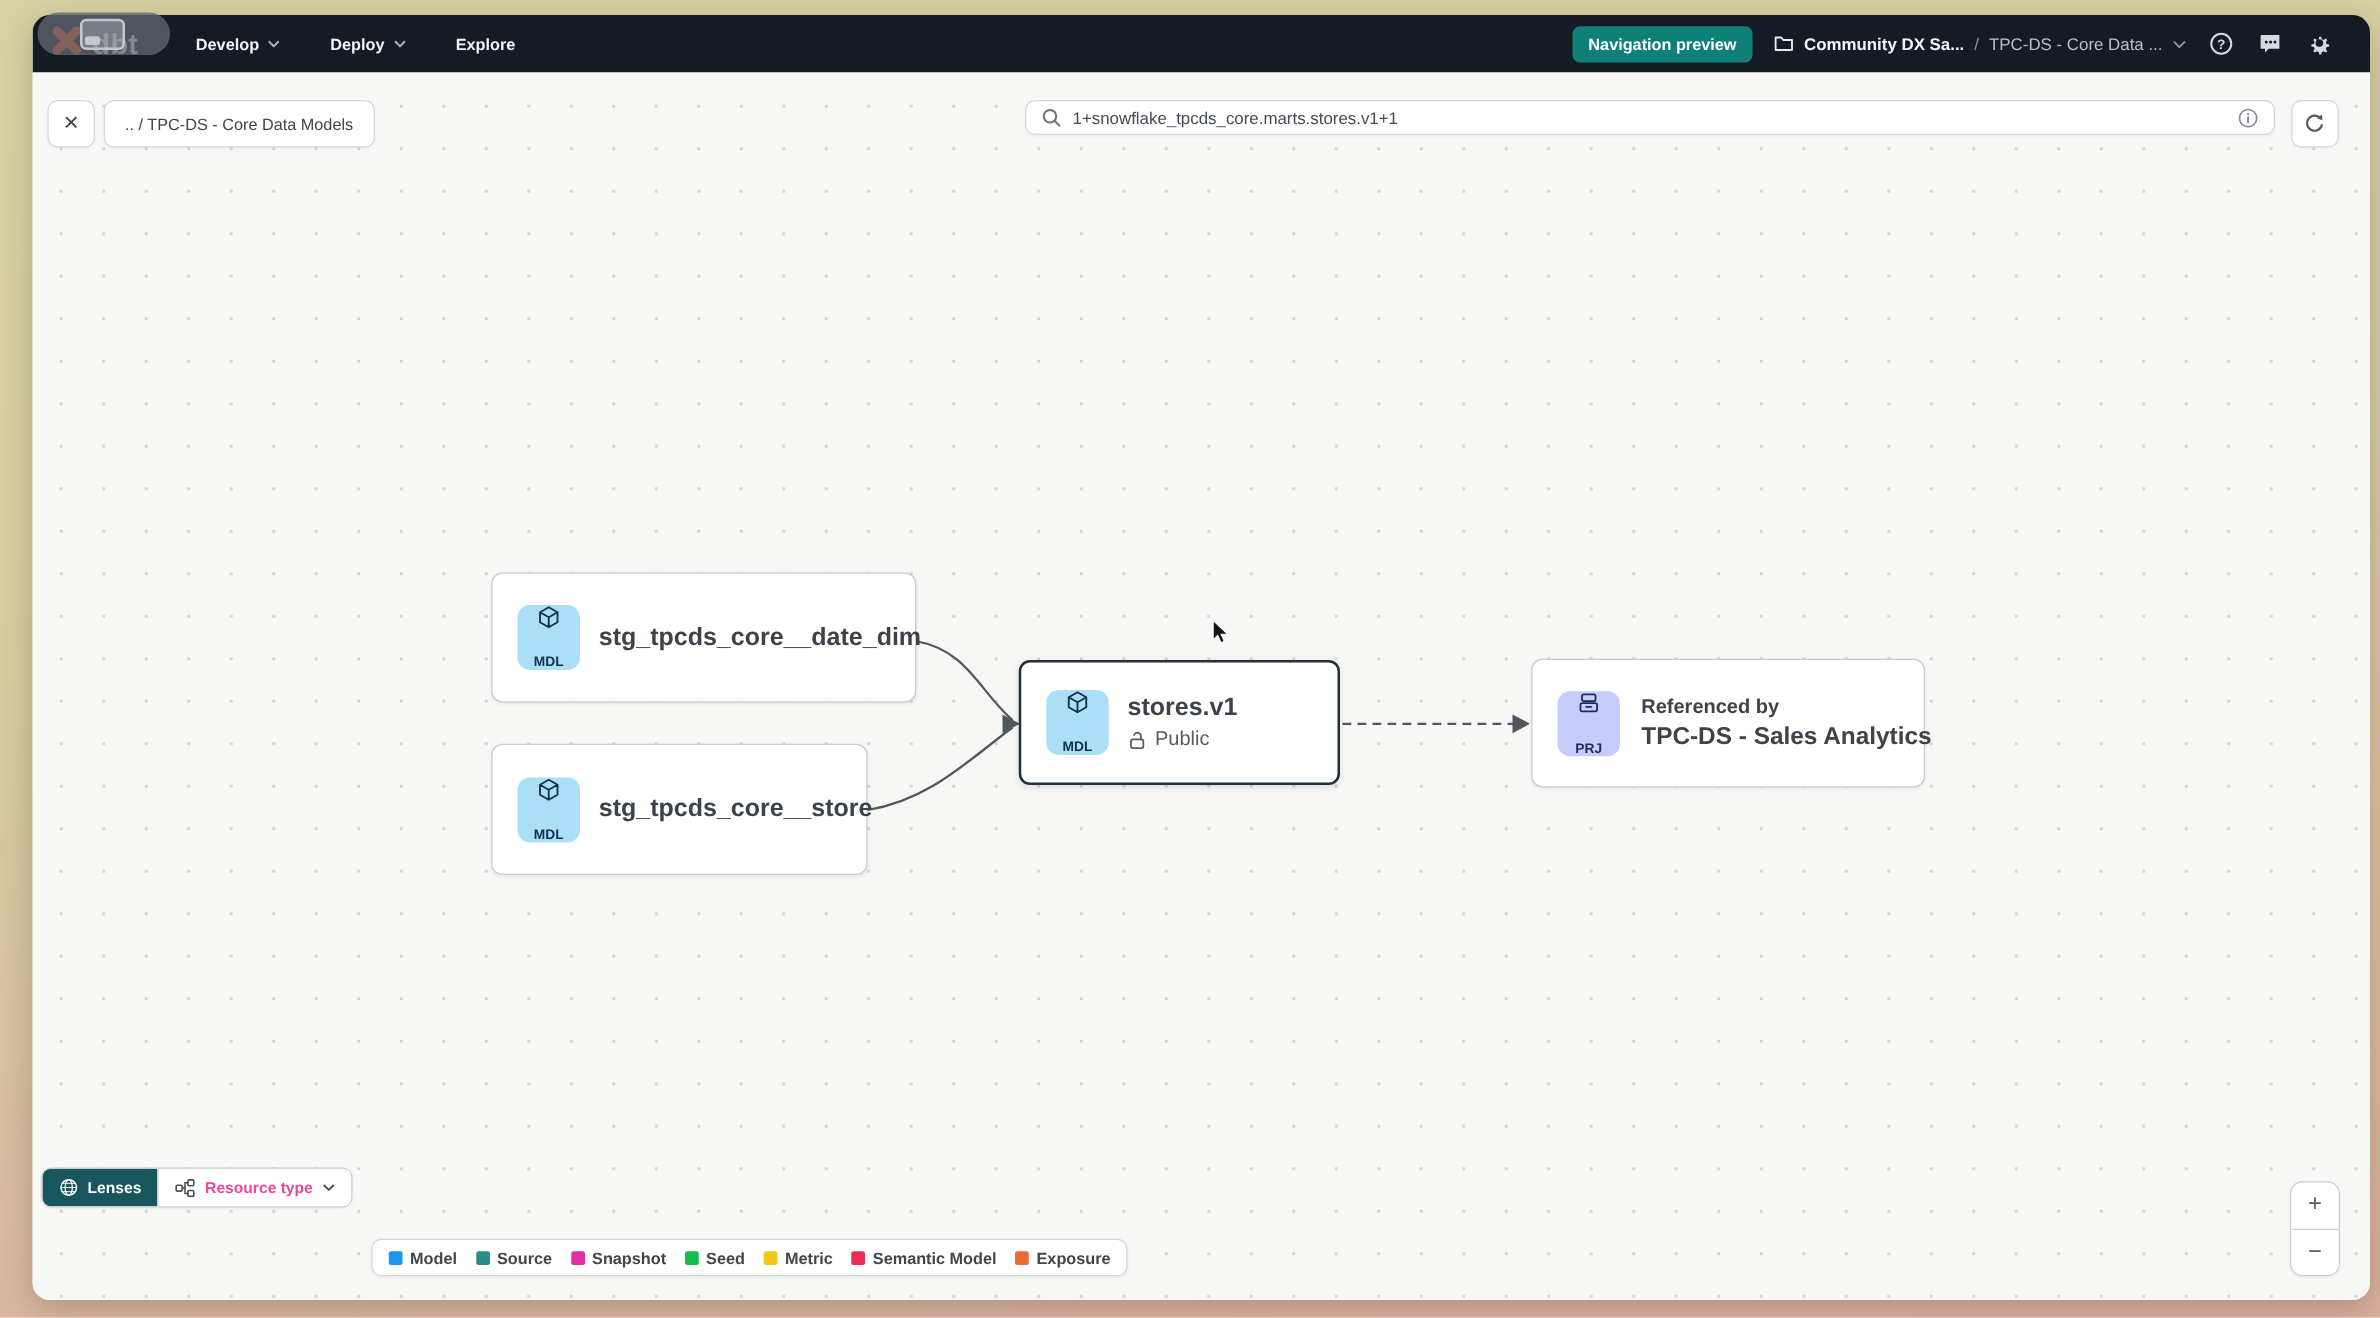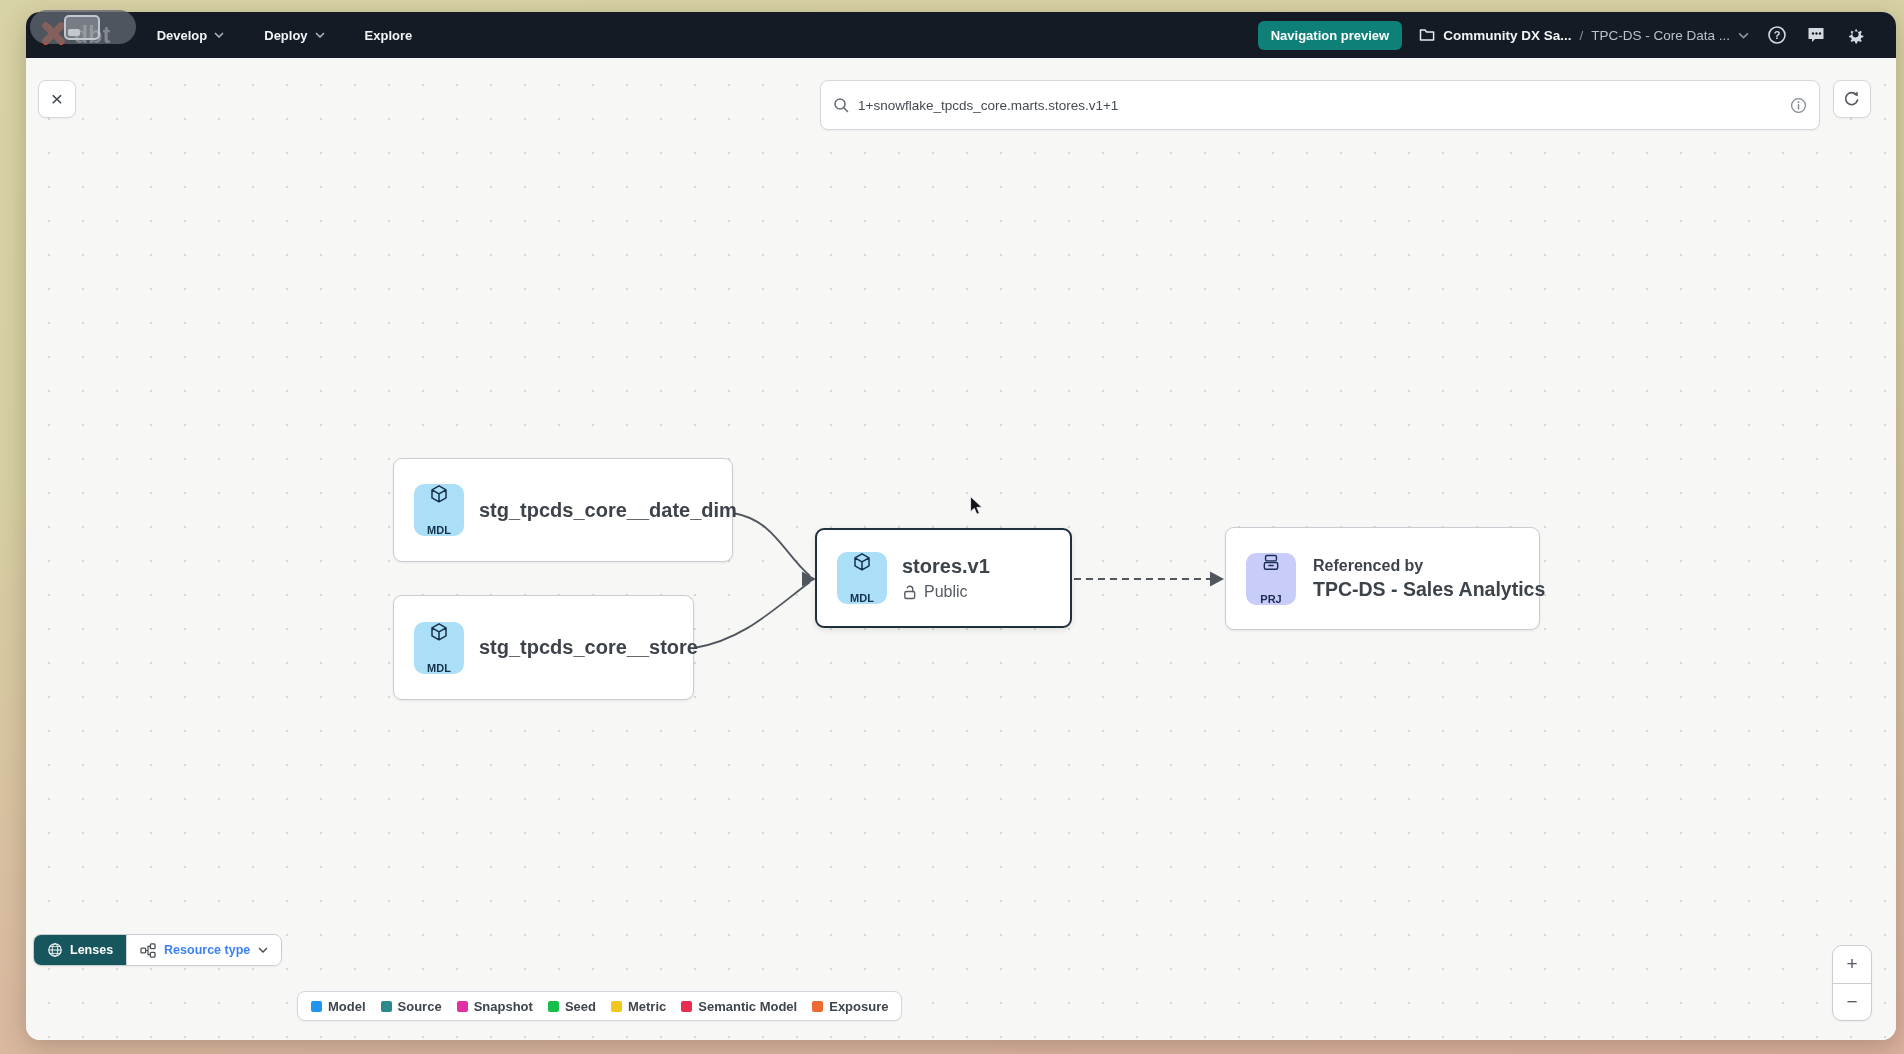--- a/index.html
+++ b/index.html
@@ -48,21 +48,21 @@
     box-shadow:0 1px 2px rgba(0,0,0,.04);
   }
   .close-btn { left:12px; top:22px; font-size:21px; color:#3f454c; }
   .path-chip {
     position:absolute; left:57px; top:22px; height:38px; padding:0 16px;
     background:#fff; border:1px solid #d3d6da; border-radius:8px;
     display:flex; align-items:center; font-size:13px; color:#3f454c;
     box-shadow:0 1px 2px rgba(0,0,0,.04); cursor:pointer; white-space:nowrap;
   }
   .search-box {
-    position:absolute; left:794px; top:22px; width:1000px; height:50px;
+    position:absolute; left:794px; top:22px; width:1000px; height:28px;
     background:#fff; border:1px solid #d3d6da; border-radius:8px;
     display:flex; align-items:center; padding:0 12px; gap:9px;
     box-shadow:0 1px 2px rgba(0,0,0,.04);
   }
   .search-box input {
     flex:1; border:none; outline:none; font-size:13.5px; color:#454b52;
     font-family:"Liberation Sans", sans-serif; background:transparent;
   }
   .refresh-btn { left:1807px; top:22px; }
   
@@ -88,21 +88,21 @@
   .lens-control {
     position:absolute; left:7px; top:876px; height:32px; display:flex;
     border-radius:8px; overflow:hidden; border:1px solid #c9cdd2;
     box-shadow:0 1px 2px rgba(0,0,0,.05); cursor:pointer;
   }
   .lens-seg {
     background:#17565c; color:#fff; display:flex; align-items:center;
     gap:7px; padding:0 13px; font-size:12.5px; font-weight:700;
   }
   .rt-seg {
-    background:#fff; color:#3b82f6; display:flex; align-items:center;
+    background:#fff; color:#ec4899; display:flex; align-items:center;
     gap:8px; padding:0 13px; font-size:12.5px; font-weight:700; border-left:1px solid #d3d6da;
   }
   .legend {
     position:absolute; left:271px; top:933px; height:30px; background:#fff;
     border:1px solid #d3d6da; border-radius:8px; display:flex; align-items:center;
     padding:0 13px; gap:15px; box-shadow:0 1px 2px rgba(0,0,0,.05);
   }
   .legend-item { display:flex; align-items:center; gap:6px; font-size:13px; font-weight:600; color:#3f454c; white-space:nowrap; }
   .sw { width:11px; height:11px; border-radius:2px; flex:none; }
   .zoom-ctrl {
@@ -205,20 +205,21 @@
       <path d="M 707 455 C 748 462, 758 496, 784 518" fill="none" stroke="#4f565e" stroke-width="1.8"></path>
       <path d="M 668 590 C 718 582, 750 549, 784 524" fill="none" stroke="#4f565e" stroke-width="1.8"></path>
       <polygon points="790,521 776,513.5 776,528.5" fill="#4f565e"></polygon>
       <line x1="1048" y1="521" x2="1186" y2="521" stroke="#4f565e" stroke-width="1.8" stroke-dasharray="7 5"></line>
       <polygon points="1198,521 1184,513.5 1184,528.5" fill="#4f565e"></polygon>
     </svg>
 
     <div class="tool-btn close-btn">
       <span>×</span>
     </div>
+    <div class="path-chip">.. / TPC-DS - Core Data Models</div>
     <div class="search-box">
       <svg width="16" height="16" viewBox="0 0 16 16">
         <circle cx="7" cy="7" r="5" fill="none" stroke="#6b7178" stroke-width="1.6"></circle>
         <line x1="10.8" y1="10.8" x2="14.5" y2="14.5" stroke="#6b7178" stroke-width="1.6" stroke-linecap="round"></line>
       </svg>
       <input type="text" value="1+snowflake_tpcds_core.marts.stores.v1+1" style="">
       <svg width="17" height="17" viewBox="0 0 18 18">
         <circle cx="9" cy="9" r="7.3" fill="none" stroke="#858b93" stroke-width="1.4"></circle>
         <circle cx="9" cy="5.6" r="1" fill="#858b93"></circle>
         <line x1="9" y1="8.2" x2="9" y2="12.6" stroke="#858b93" stroke-width="1.6" stroke-linecap="round"></line>

